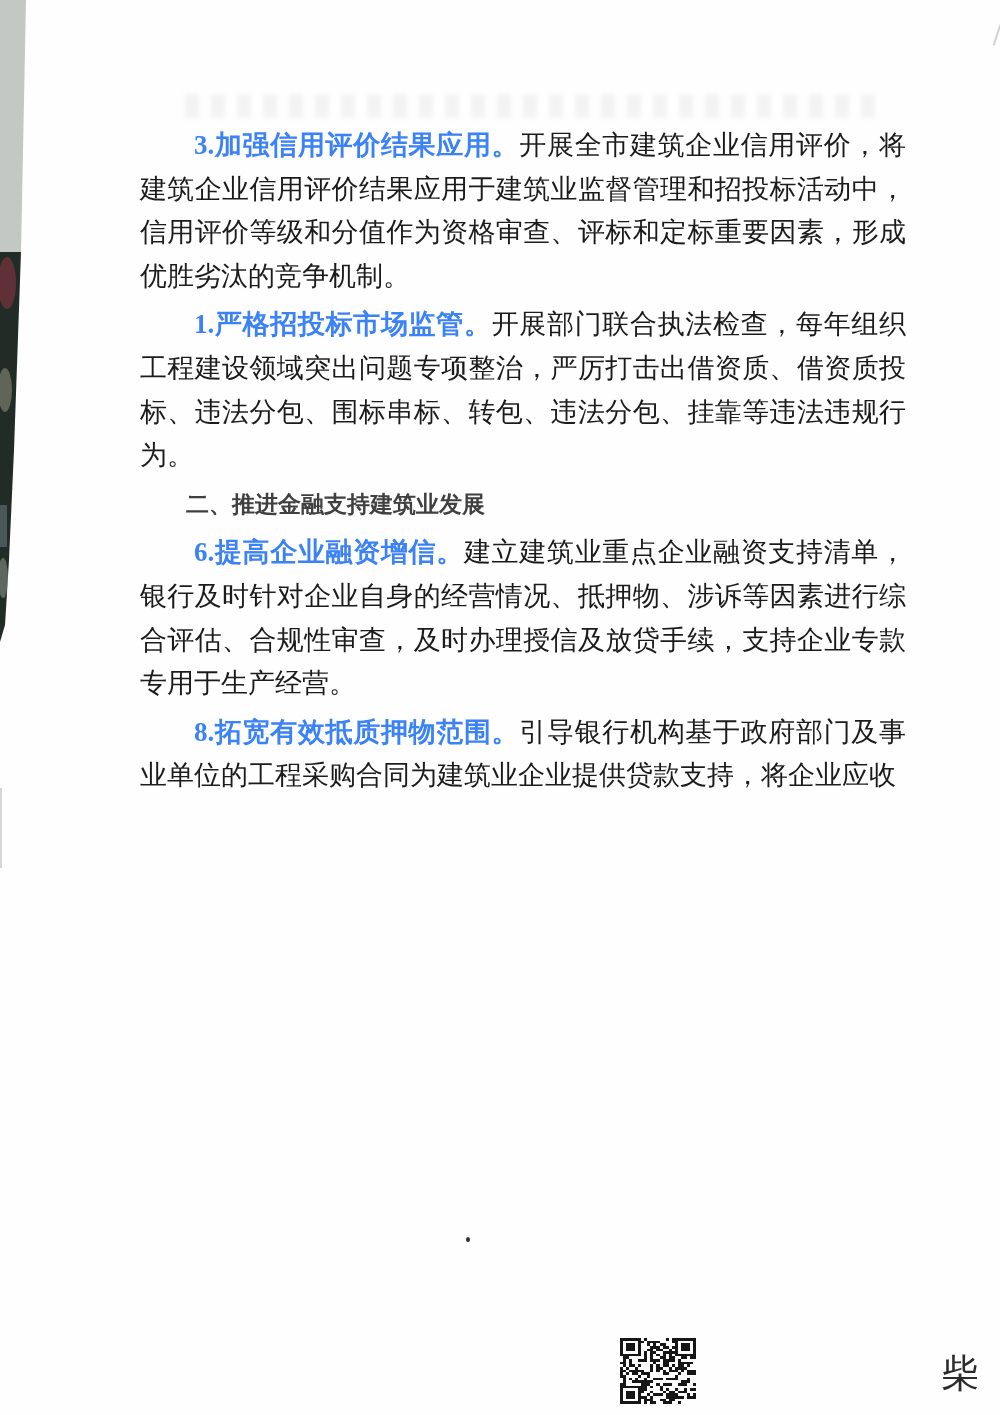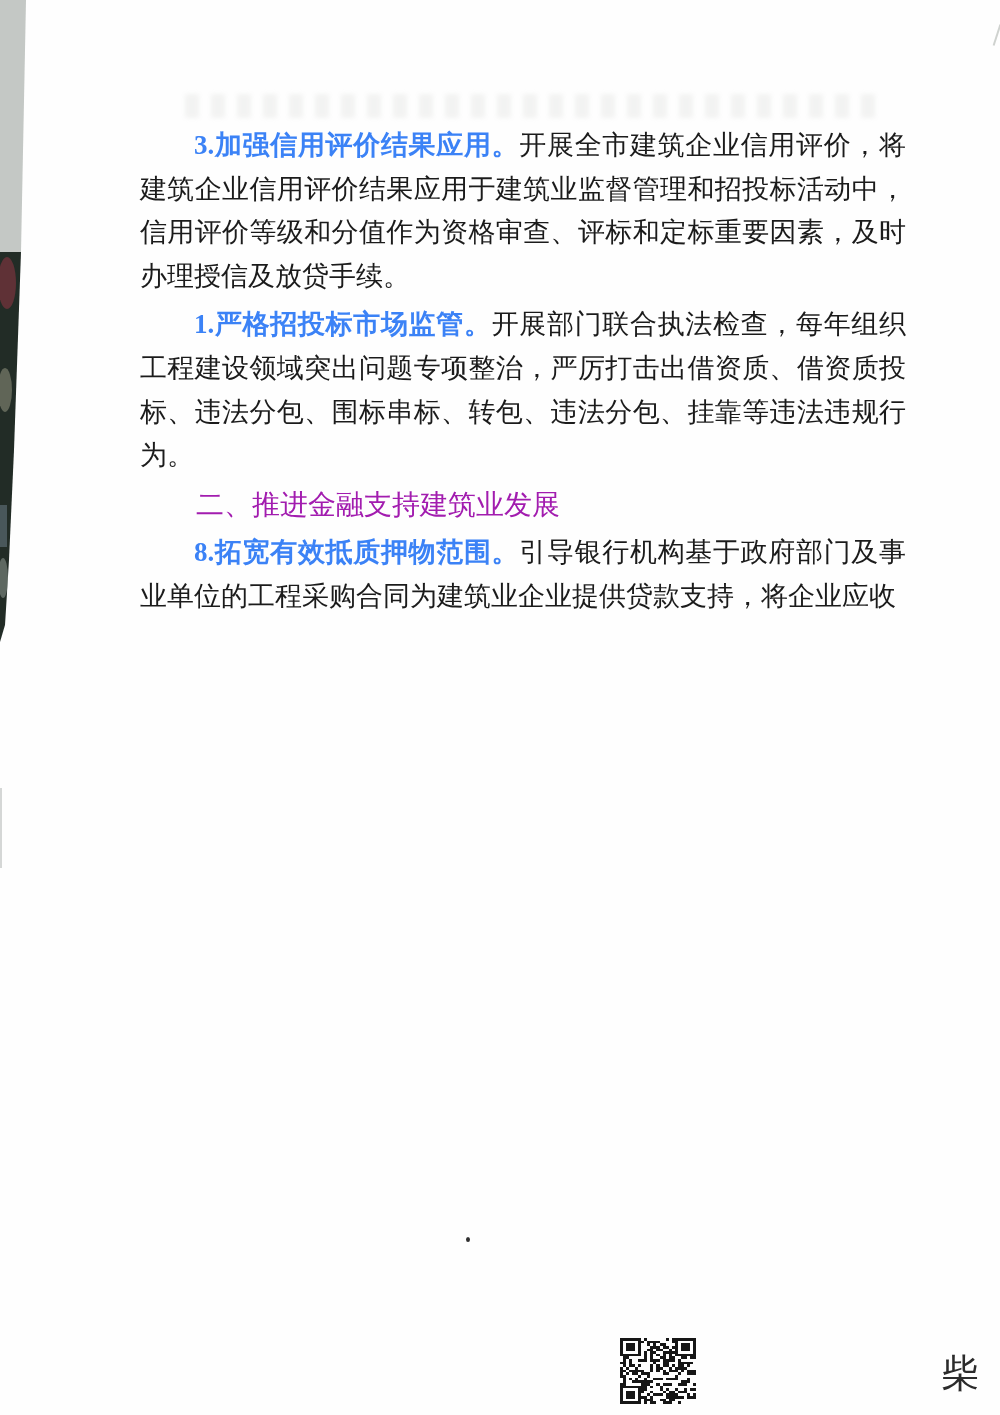--- a/index.html
+++ b/index.html
@@ -27,24 +27,24 @@
     margin: 0 0 5px 0;
     font-size: 27px;
     line-height: 43.6px;
     text-align: justify;
     text-justify: inter-character;
     text-indent: 2em;
   }
   .para b { font-weight: 700; color: #3b82f6; }
   .heading {
     margin: 0 0 5px 0;
-    font-size: 28px;
+    font-size: 23px;
     line-height: 43.6px;
-    font-weight: 400;
-    color: #a21caf;
+    font-weight: 700;
+    color: #404040;
     text-indent: 2em;
   }
   .stray-dot { position: absolute; left: 466px; top: 1237px; width: 4px; height: 5px; background: #2f2f2f; border-radius: 50%; }
   .qr { position: absolute; left: 620px; top: 1338px; width: 76px; height: 66px; }
   .qr svg { display: block; width: 76px; height: 66px; }
   .margin-char {
     position: absolute; left: 941px; top: 1348px;
     font-size: 38px; color: #2b2b2b;
     font-family: "DejaVu Sans", sans-serif;
   }
@@ -60,23 +60,24 @@
     <ellipse cx="5" cy="390" rx="7" ry="22" fill="#6b7060" opacity="0.85"></ellipse>
     <rect x="0" y="505" width="7" height="42" fill="#5a6a70" opacity="0.7"></rect>
     <ellipse cx="3" cy="578" rx="5" ry="20" fill="#9aa39c" opacity="0.5"></ellipse>
   </svg>
 </div>
 <div class="edge-line"></div>
 <div class="bleed"></div>
 <div class="corner-mark"></div>
 
 <div class="content">
-  <p class="para"><b>3.加强信用评价结果应用。</b><span>开展全市建筑企业信用评价，将建筑企业信用评价结果应用于建筑业监督管理和招投标活动中，信用评价等级和分值作为资格审查、评标和定标重要因素，及时办理授信及放贷手续。</span></p>
+  <p class="para"><b>3.加强信用评价结果应用。</b><span>开展全市建筑企业信用评价，将建筑企业信用评价结果应用于建筑业监督管理和招投标活动中，信用评价等级和分值作为资格审查、评标和定标重要因素，形成优胜劣汰的竞争机制。</span></p>
   <p class="para"><b>1.严格招投标市场监管。</b><span>开展部门联合执法检查，每年组织工程建设领域突出问题专项整治，严厉打击出借资质、借资质投标、违法分包、围标串标、转包、违法分包、挂靠等违法违规行为。</span></p>
   <h2 class="heading">二、推进金融支持建筑业发展</h2>
+  <p class="para"><b>6.提高企业融资增信。</b><span>建立建筑业重点企业融资支持清单，银行及时针对企业自身的经营情况、抵押物、涉诉等因素进行综合评估、合规性审查，及时办理授信及放贷手续，支持企业专款专用于生产经营。</span></p>
   <p class="para"><b>8.拓宽有效抵质押物范围。</b><span>引导银行机构基于政府部门及事业单位的工程采购合同为建筑业企业提供贷款支持，将企业应收</span></p>
 </div>
 
 <div class="stray-dot"></div>
 
 <div class="qr">
   <svg viewBox="0 0 25 25" preserveAspectRatio="none" shape-rendering="crispEdges" xmlns="http://www.w3.org/2000/svg">
       <g fill="#161616">
         <rect x="0" y="0" width="1" height="1"></rect>
         <rect x="1" y="0" width="1" height="1"></rect>

